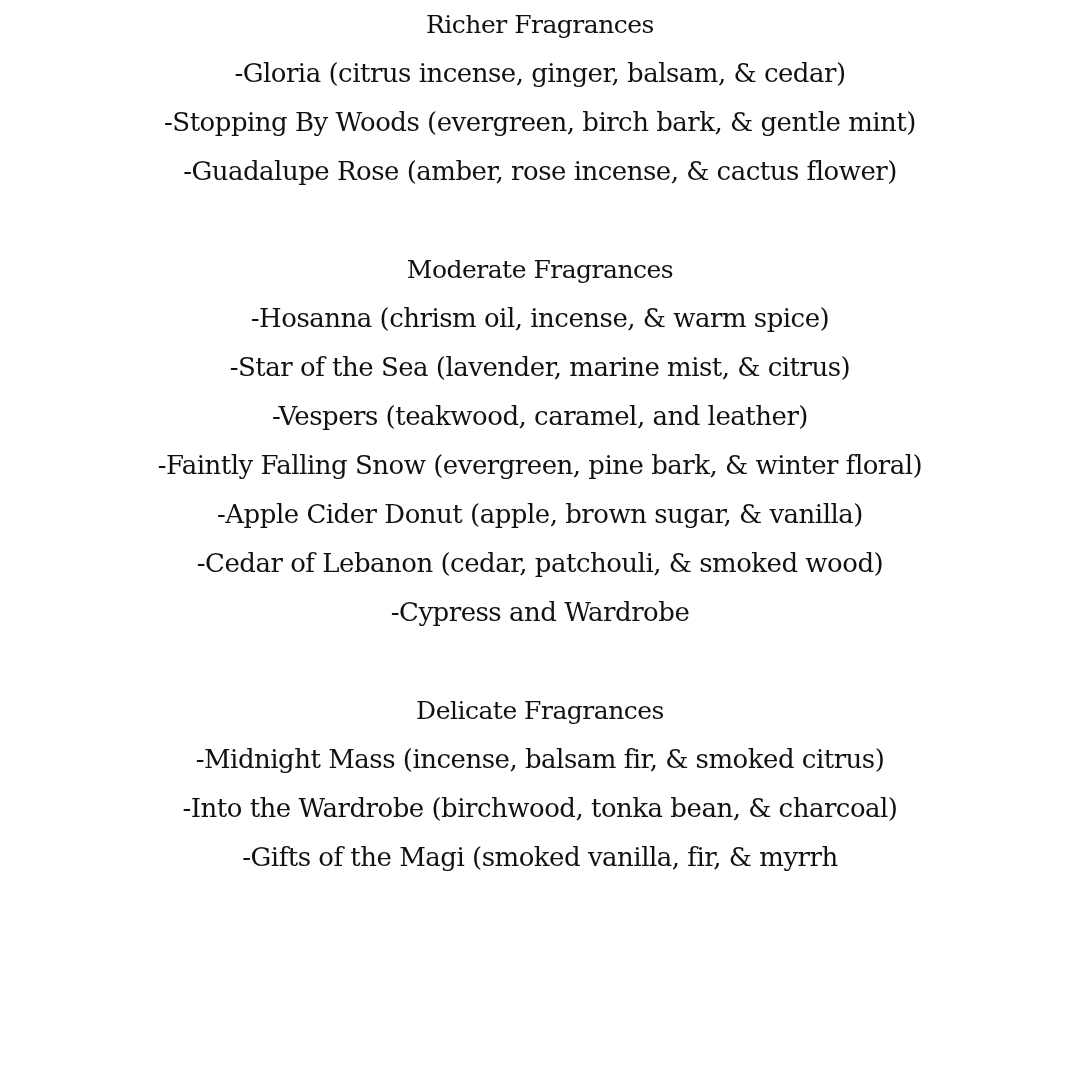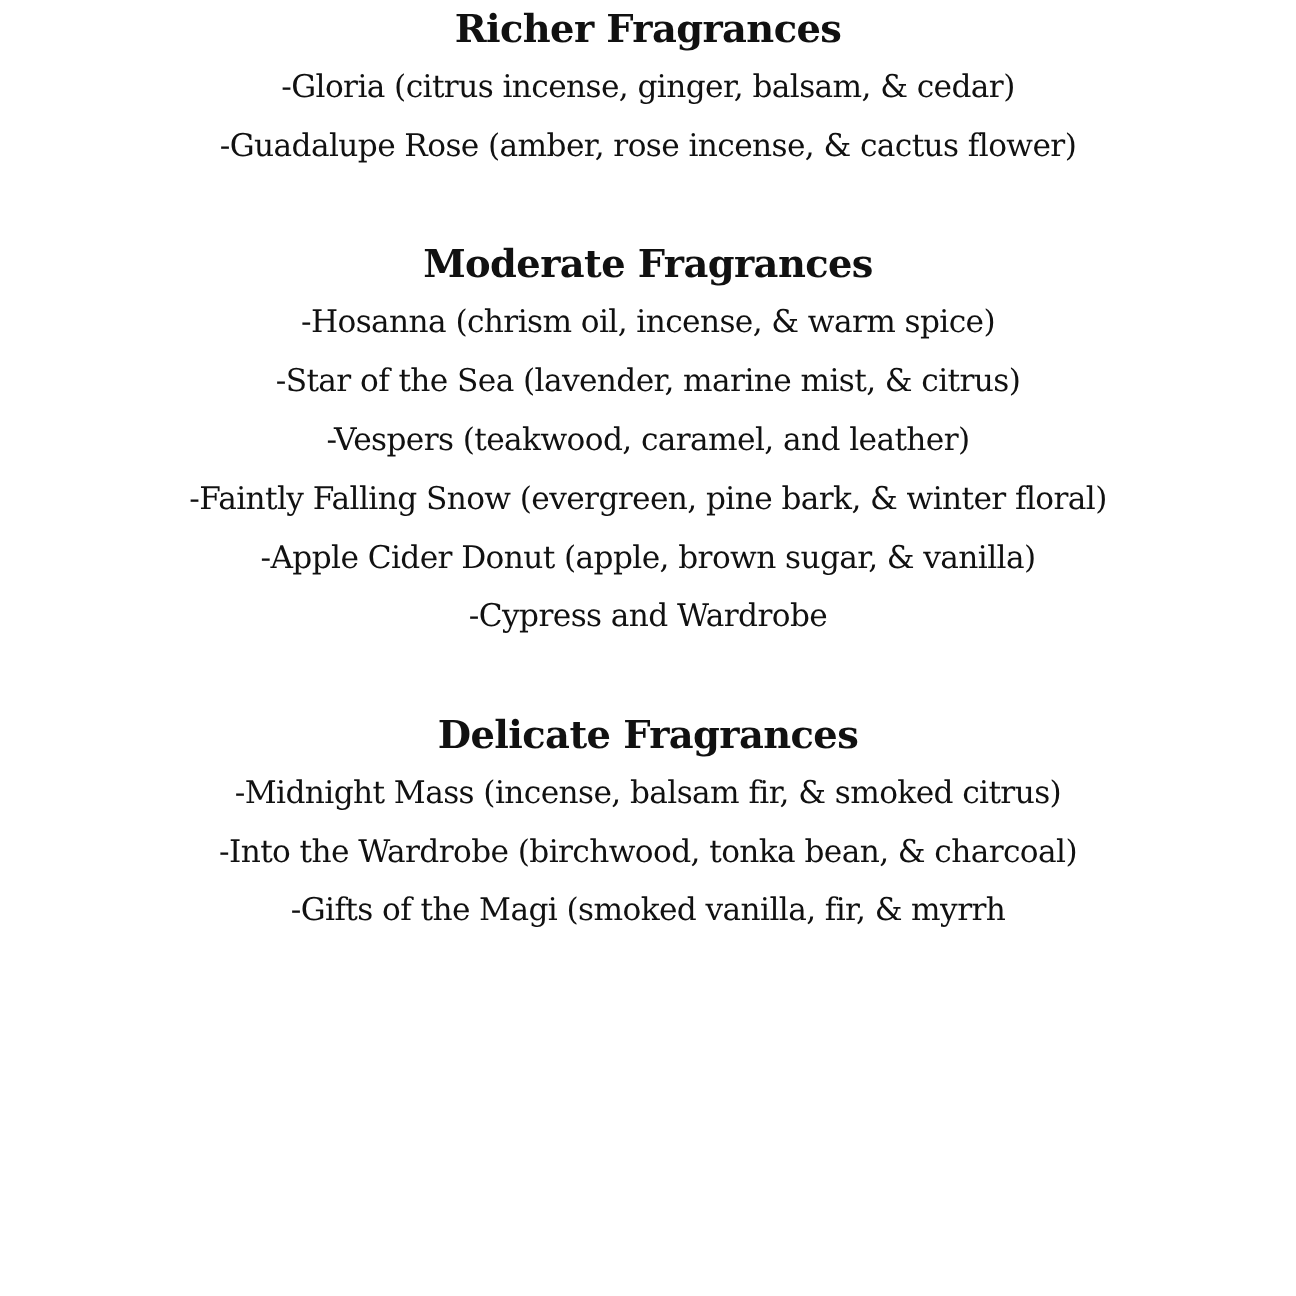--- a/index.html
+++ b/index.html
@@ -20,49 +20,51 @@
     text-align: center;
     letter-spacing: -0.5px;
   }
   .section {
     margin: 0 0 49px 0;
   }
   .section:last-child {
     margin-bottom: 12px;
   }
   .section-heading {
-    font-size: 32px;
-    font-weight: 700;
+    font-size: 25px;
+    font-weight: 400;
     line-height: 49px;
     margin: 0;
   }
   .item {
     font-size: 26px;
     line-height: 49px;
     white-space: nowrap;
   }
 </style>
 </head>
 <body>
 
 <div class="fragrance-list">
 
   <div class="section">
     <h2 class="section-heading">Richer Fragrances</h2>
     <div class="item">-Gloria (citrus incense, ginger, balsam, &amp; cedar)</div>
+    <div class="item">-Stopping By Woods (evergreen, birch bark, &amp; gentle mint)</div>
     <div class="item">-Guadalupe Rose (amber, rose incense, &amp; cactus flower)</div>
   </div>
 
   <div class="section">
     <h2 class="section-heading">Moderate Fragrances</h2>
     <div class="item">-Hosanna (chrism oil, incense, &amp; warm spice)</div>
     <div class="item">-Star of the Sea (lavender, marine mist, &amp; citrus)</div>
     <div class="item">-Vespers (teakwood, caramel, and leather)</div>
     <div class="item">-Faintly Falling Snow (evergreen, pine bark, &amp; winter floral)</div>
     <div class="item">-Apple Cider Donut (apple, brown sugar, &amp; vanilla)</div>
+    <div class="item">-Cedar of Lebanon (cedar, patchouli, &amp; smoked wood)</div>
     <div class="item">-Cypress and Wardrobe</div>
   </div>
 
   <div class="section">
     <h2 class="section-heading">Delicate Fragrances</h2>
     <div class="item">-Midnight Mass (incense, balsam fir, &amp; smoked citrus)</div>
     <div class="item">-Into the Wardrobe (birchwood, tonka bean, &amp; charcoal)</div>
     <div class="item">-Gifts of the Magi (smoked vanilla, fir, &amp; myrrh</div>
   </div>
 

